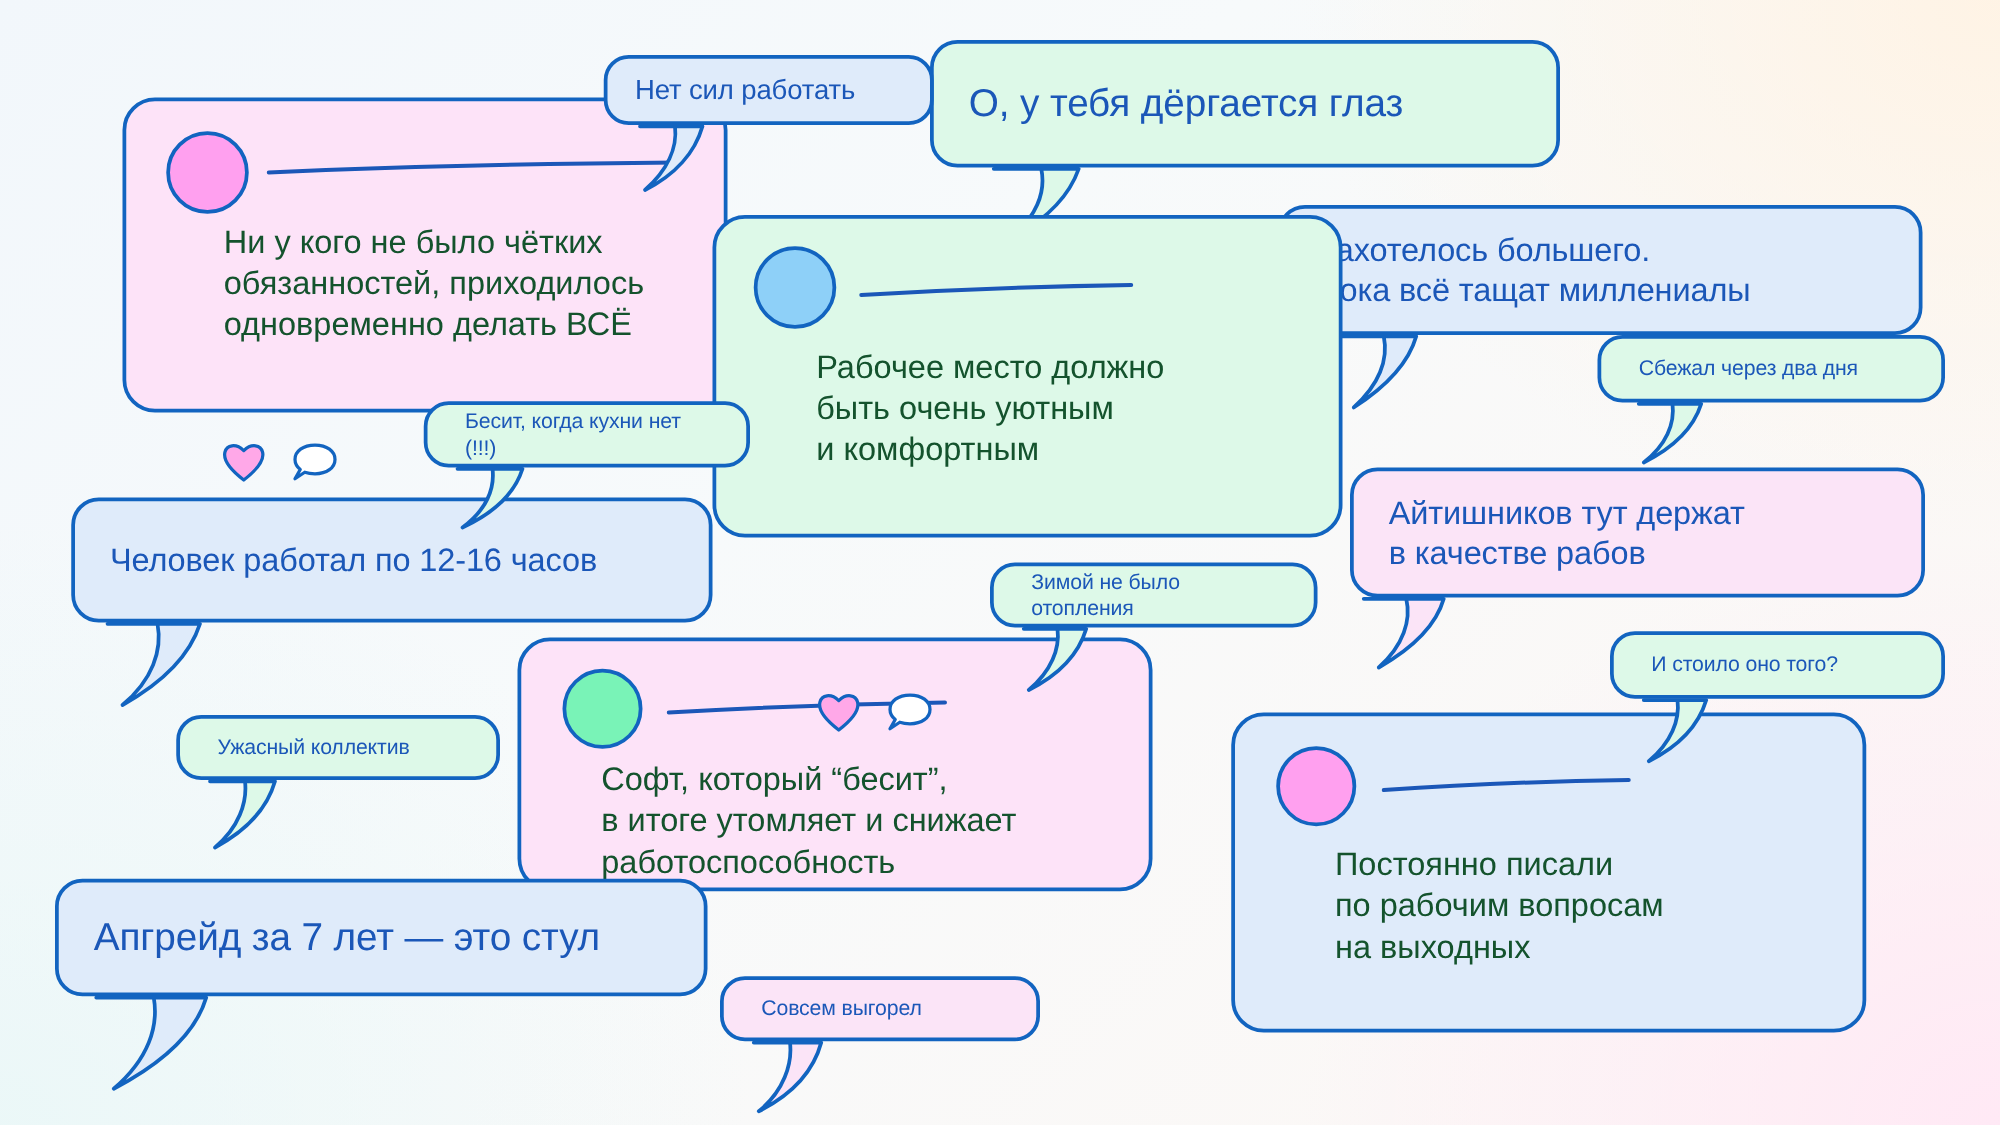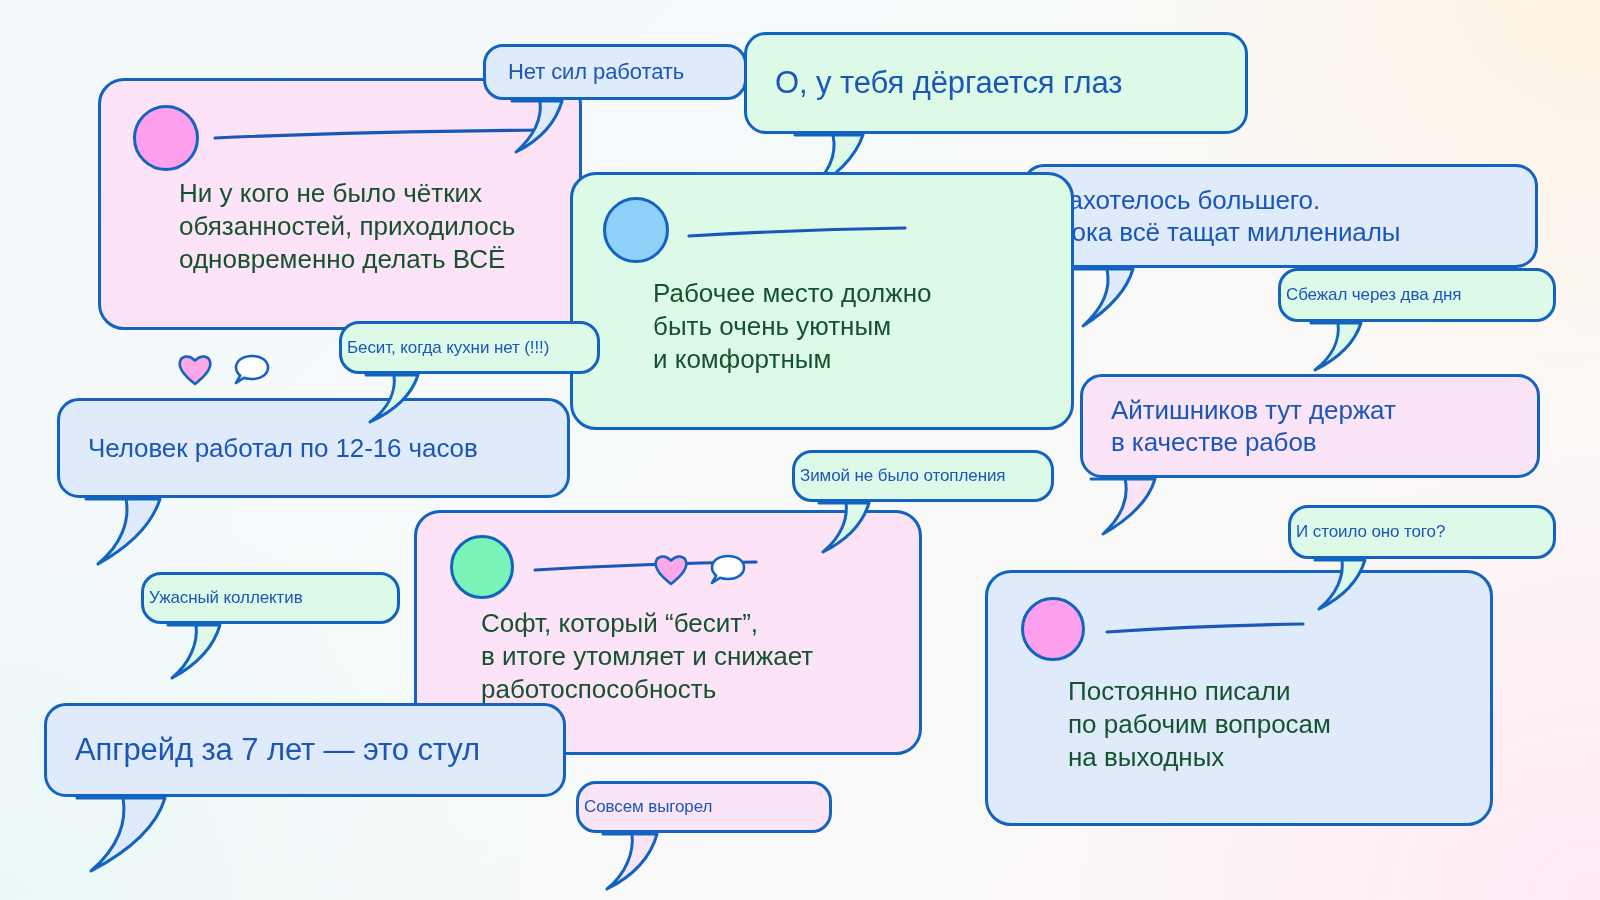--- a/index.html
+++ b/index.html
@@ -52,21 +52,21 @@
     line-height: 1.24;
     letter-spacing: -0.1px;
   }
   .t-xl  { font-size: 31px; }
   .t-lg  { font-size: 26px; }
   .t-md  { font-size: 22px; }
   .t-sm  { font-size: 17px; }
 
   .pad-lg { padding: 4px 28px; }
   .pad-md { padding: 0 22px; }
-  .pad-sm { padding: 0 5px; }
+  .pad-sm { padding: 0 30px; }
 
   
   .avatar {
     position: absolute;
     border-radius: 50%;
     border: 3px solid #1264c0;
     box-sizing: border-box;
   }
   .av-pink  { background: #ffa0ef; }
   .av-blue  { background: #8ed0f8; }
@@ -182,21 +182,21 @@
     </svg>
   </div>
 
   <div class="bub small fill-green pad-sm" style="left:1288px; top:505px; width:268px; height:54px; z-index:6;">
     <div class="txt t-sm">И стоило оно того?</div>
     <svg class="tail" style="left:22px; top:51px;" width="84" height="56" viewBox="0 0 84 56">
       <path d="M2 1 L 52 1 C 46 21, 30 38, 6 50 C 24 35, 31 17, 29 1 Z" fill="#ddf9e8" stroke="#1264c0" stroke-width="3" stroke-linejoin="round"></path>
     </svg>
   </div>
 
-  <div class="bub card fill-pink" style="left:414px; top:510px; width:508px; height:245px; z-index:5;">
+  <div class="bub card fill-pink" style="left:414px; top:510px; width:508px; height:203px; z-index:5;">
     <div class="avatar av-green" style="left:33px; top:22px; width:64px; height:64px;"></div>
     <svg class="namebar" style="left:116px; top:46px;" width="225" height="14" viewBox="0 0 225 14">
       <path d="M2 11 C 70 7, 150 4, 223 3" stroke="#1b57b8" stroke-width="3.2" fill="none" stroke-linecap="round"></path>
     </svg>
     <div class="post-body t-lg" style="left:64px; top:94px; width:420px;">Софт, который “бесит”,
 в итоге утомляет и снижает
 работоспособность</div>
 
   </div>
 

